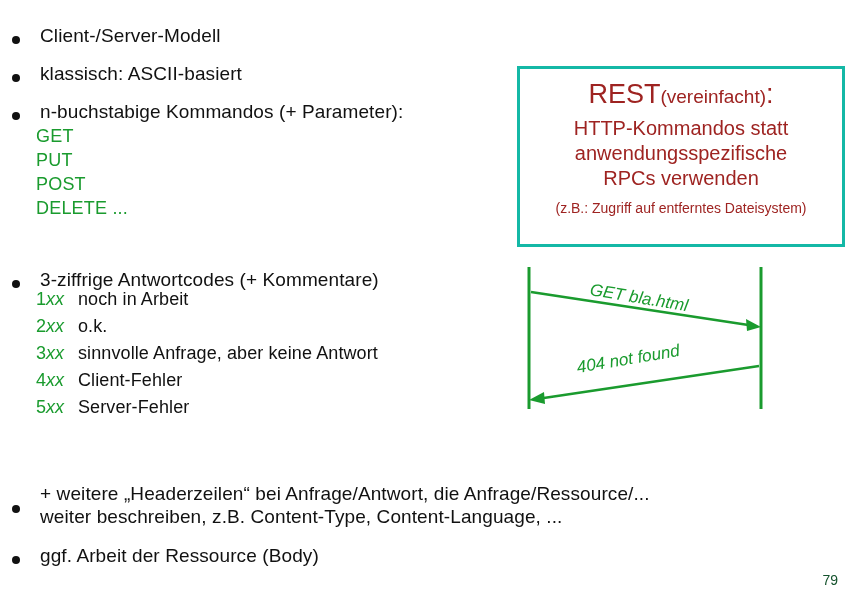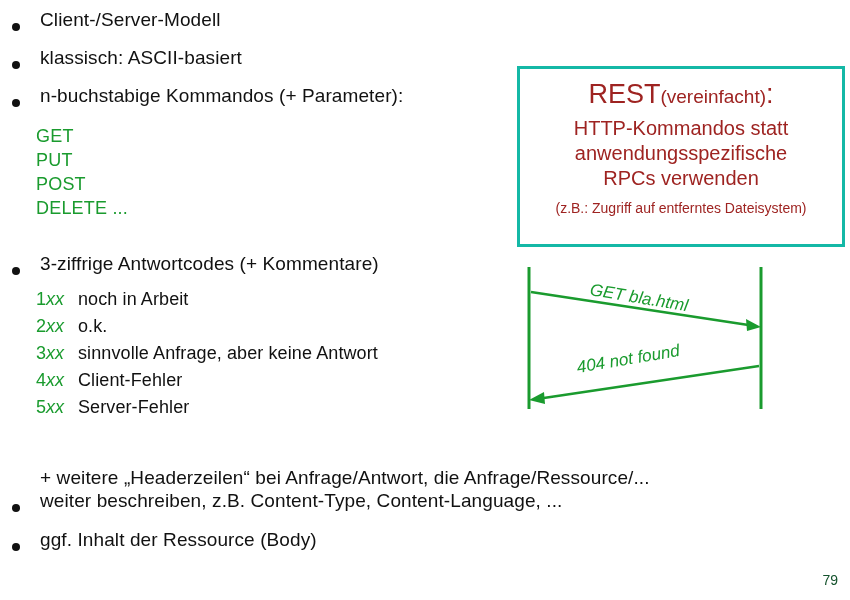--- a/index.html
+++ b/index.html
@@ -19,21 +19,22 @@
   .slide {
     position: absolute;
     inset: 0;
     background: #ffffff;
   }
 
   
   .bullet-row {
     position: absolute;
     display: flex;
-    align-items: flex-end;
+    align-items: center;
+    margin-top: 16px;
   }
   .bullet-dot {
     width: 8px;
     height: 8px;
     border-radius: 50%;
     background: #111111;
     flex: 0 0 auto;
     margin-top: 8px;
     margin-right: 0px;
   }
@@ -217,21 +218,21 @@
   </div>
 
   <div class="bullet-row" style="left:12px; top:466px; width:826px;">
     <span class="bullet-dot"></span>
     <span class="bullet-text">+ weitere „Headerzeilen“ bei Anfrage/Antwort, die Anfrage/Ressource/...
 weiter beschreiben, z.B. Content-Type, Content-Language, ...</span>
   </div>
 
   <div class="bullet-row" style="left:12px; top:528px; width:500px;">
     <span class="bullet-dot"></span>
-    <span class="bullet-text">ggf. Inhalt der Ressource (Body)</span>
+    <span class="bullet-text">ggf. Arbeit der Ressource (Body)</span>
   </div>
 
   <div class="rest-box">
     <div class="rest-title"><span class="big">REST</span><span class="small">(vereinfacht)</span><span class="big">:</span></div>
     <div class="rest-body">HTTP-Kommandos statt
 anwendungsspezifische
 RPCs verwenden</div>
     <div class="rest-note">(z.B.: Zugriff auf entferntes Dateisystem)</div>
   </div>
 

